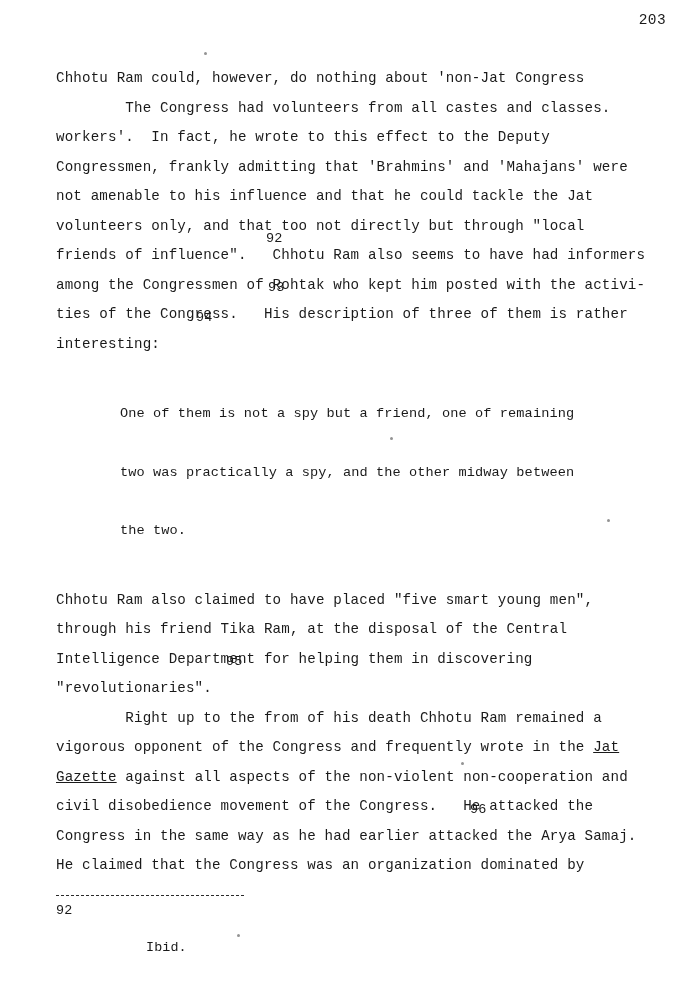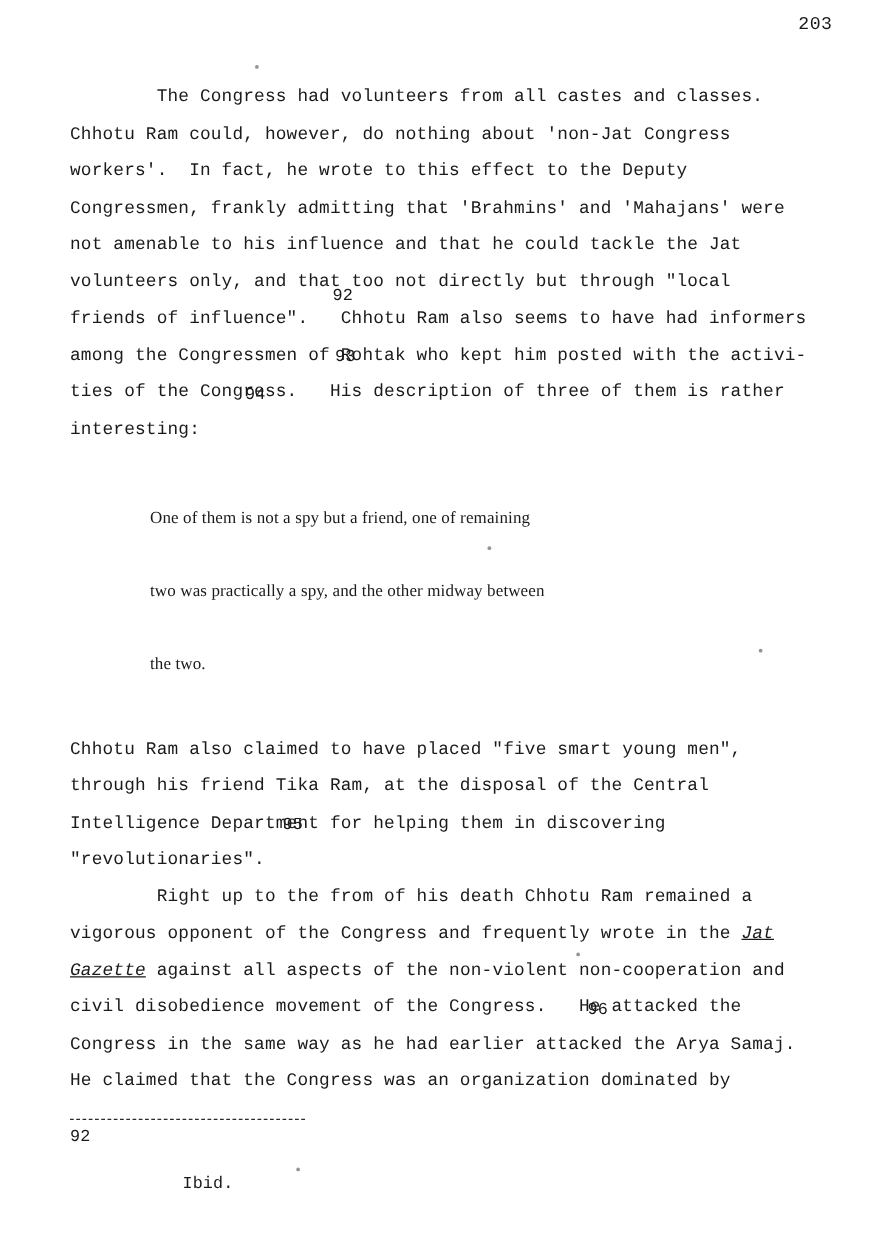--- a/index.html
+++ b/index.html
@@ -52,29 +52,27 @@
     font-size: 13.5px;
     white-space: pre;
   }
   .quote {
     margin: 6px 0 6px 0;
     padding-left: 64px;
     font-size: 13.6px;
     line-height: 19.5px;
     letter-spacing: 0.1px;
     white-space: pre-wrap;
-    font-family: Liberation Serif, serif;
   }
   .quote .qline {
     display: block;
     white-space: pre;
   }
   .u {
     text-decoration: underline;
-    font-style: italic;
   }
   .fn-rule {
     border: none;
     border-top: 1px dashed #2a2a2a;
     width: 188px;
     margin: 14px 0 6px 0;
   }
   .footnotes {
     margin-top: 2px;
   }
@@ -110,22 +108,22 @@
 </head>
 <body>
 
 <div class="page">
 
   <div class="page-number">203</div>
 
   <div class="body-block">
 
     <div class="para-group">
+      <span class="line">Chhotu Ram could, however, do nothing about 'non-Jat Congress</span>
       <span class="line">        The Congress had volunteers from all castes and classes.</span>
-      <span class="line">Chhotu Ram could, however, do nothing about 'non-Jat Congress</span>
       <span class="line">workers'.  In fact, he wrote to this effect to the Deputy</span>
       <span class="line">Congressmen, frankly admitting that 'Brahmins' and 'Mahajans' were</span>
       <span class="line">not amenable to his influence and that he could tackle the Jat</span>
       <span class="line">volunteers only, and that too not directly but through "local</span>
       <span class="line"><span class="sup-above"><span style="left:210px;">92</span></span><span>friends of influence".   Chhotu Ram also seems to have had informers</span></span>
       <span class="line"><span class="sup-above"><span style="left:212px; bottom:-14px;text-align:center;">93</span></span><span>among the Congressmen of Rohtak who kept him posted with the activi-</span></span>
       <span class="line"><span class="sup-above"><span style="left:140px; bottom:-14px;margin-top:36px;">94</span></span><span>ties of the Congress.   His description of three of them is rather</span></span>
       <span class="line">interesting:</span>
     </div>
 

